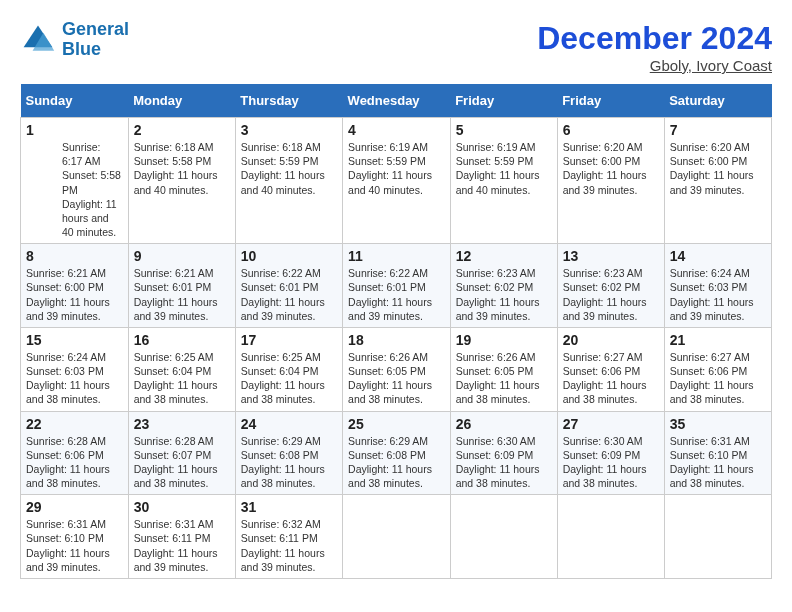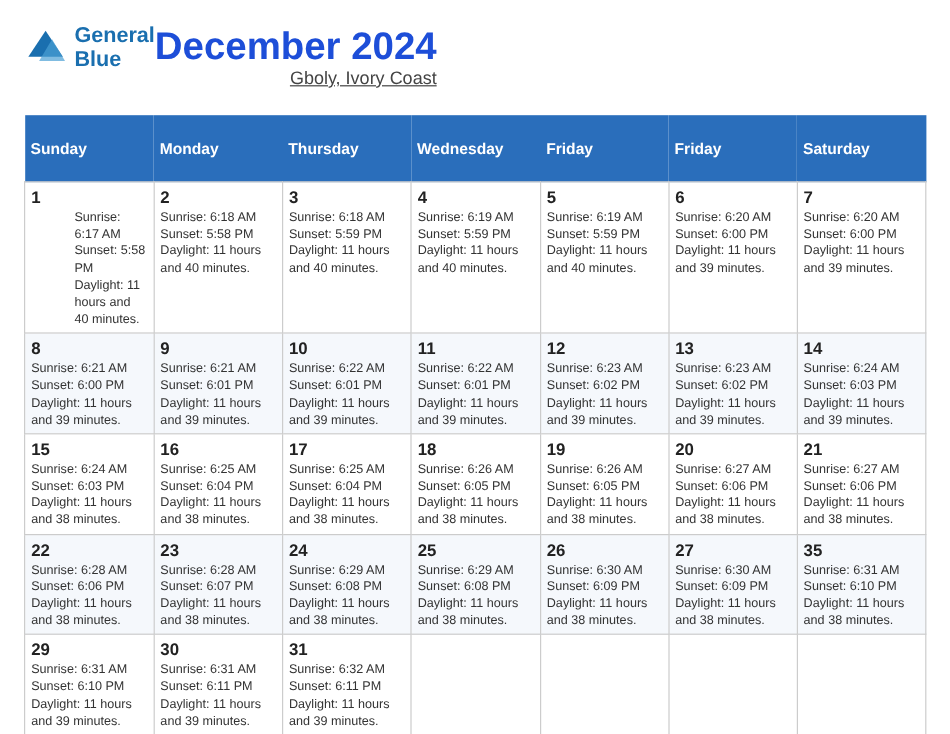--- a/index.html
+++ b/index.html
@@ -5,22 +5,23 @@
     * { box-sizing: border-box; margin: 0; padding: 0; }
     body {
       font-family: Arial, sans-serif;
       background: #fff;
       width: 792px;
       min-height: 612px;
       padding: 20px;
     }
     .header {
       display: flex;
+      justify-content: space-between;
       align-items: flex-start;
-      margin-bottom: 22px;
+      margin-bottom: 10px;
     }
     .logo {
       display: flex;
       align-items: center;
       gap: 6px;
     }
     .logo-text {
       font-size: 18px;
       font-weight: bold;
       line-height: 1.1;
@@ -42,21 +43,21 @@
       text-decoration: underline;
     }
     table {
       width: 100%;
       border-collapse: collapse;
       font-size: 11px;
     }
     th {
       background-color: #2a6ebb;
       color: #fff;
-      padding: 20px 5px;
+      padding: 9px 5px;
       text-align: left;
       font-size: 13px;
       font-weight: bold;
     }
     td {
       border: 1px solid #ccc;
       vertical-align: top;
       padding: 4px 5px;
       width: 108px;
       min-height: 70px;

